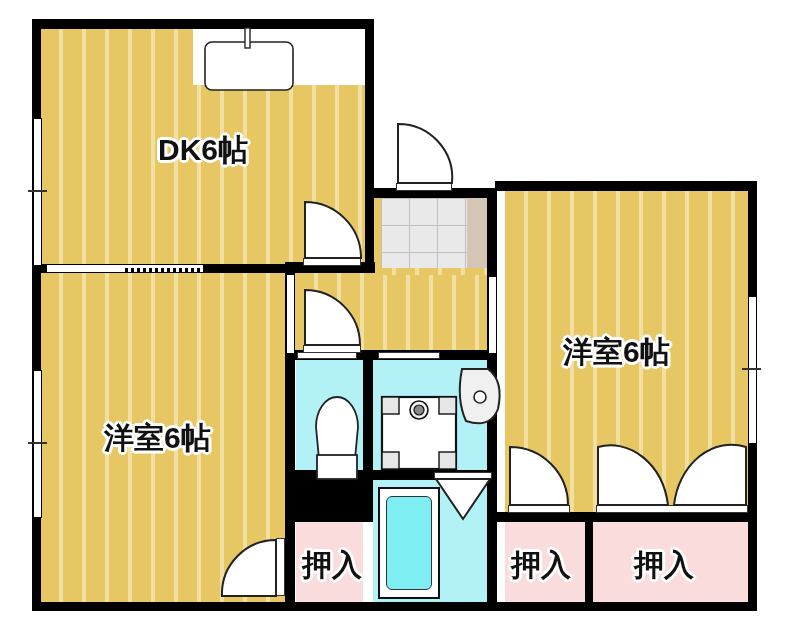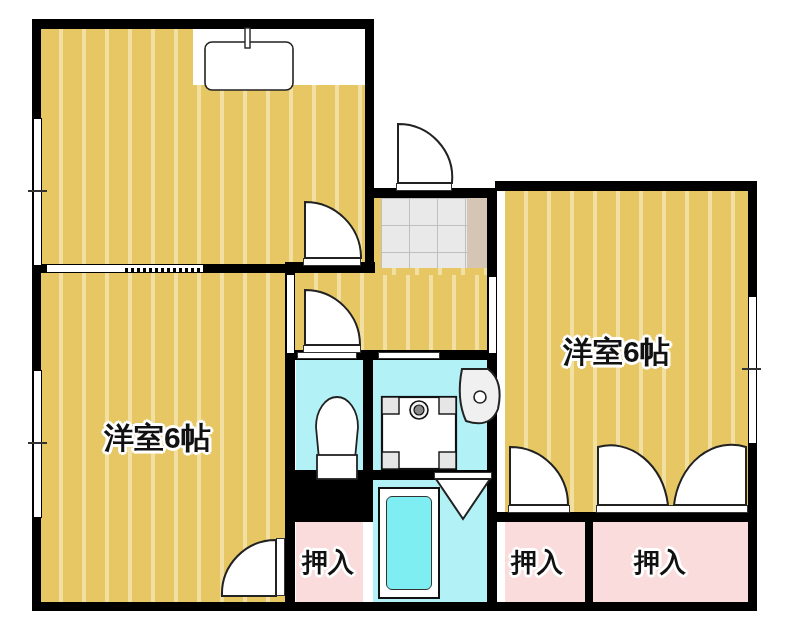--- a/index.html
+++ b/index.html
@@ -43,21 +43,21 @@
     color:#111;
     font-weight:700;
     white-space:nowrap;
     text-shadow:
       2px 0 0 #fff,-2px 0 0 #fff,0 2px 0 #fff,0 -2px 0 #fff,
       2px 2px 0 #fff,-2px 2px 0 #fff,2px -2px 0 #fff,-2px -2px 0 #fff,
       3px 0 0 #fff,-3px 0 0 #fff,0 3px 0 #fff,0 -3px 0 #fff;
     letter-spacing:0px;
   }
   .lbl-big{font-size:30px;}
-  .lbl-closet{font-size:26px;}
+  .lbl-closet{font-size:30px;}
 
   
   .win{background:#FFFFFF;border:1px solid #000;}
   .sliding{background:#FFFFFF;border:1px solid #000;}
   .dotted-v{
     background-image:repeating-linear-gradient(to bottom,#000 0 3px,transparent 3px 6px);
   }
   .dotted-h{
     background-image:repeating-linear-gradient(to right,#000 0 3px,transparent 3px 6px);
   }
@@ -219,20 +219,21 @@
   </svg>
 
   <svg class="fixture" width="60" height="70" style="left:452px;top:363px;">
     <path d="M 10,6 Q 4,36 14,58 Q 38,66 46,46 Q 52,18 36,6 Z" style="fill:#f0f0f0;stroke:#222;stroke-width:2;"></path>
     <circle cx="28" cy="34" r="6" style="fill:#ffffff;stroke:#222;stroke-width:1.6;"></circle>
   </svg>
 
   <div class="abs" style="left:378px;top:487px;width:62px;height:112px;background:#fff;border:2px solid #111;"></div>
   <div class="abs floor-tub" style="left:386px;top:496px;width:46px;height:94px;border:1.5px solid #333;border-radius:6px;"></div>
 
+  <div class="room-label lbl-big" style="left:158px;top:130px;">DK6帖</div>
 
   <div class="room-label lbl-big" style="left:104px;top:418px;">洋室6帖</div>
 
   <div class="room-label lbl-big" style="left:563px;top:332px;">洋室6帖</div>
 
   <div class="room-label lbl-closet" style="left:302px;top:545px;">押入</div>
 
   <div class="room-label lbl-closet" style="left:511px;top:545px;">押入</div>
 
   <div class="room-label lbl-closet" style="left:634px;top:545px;">押入</div>

